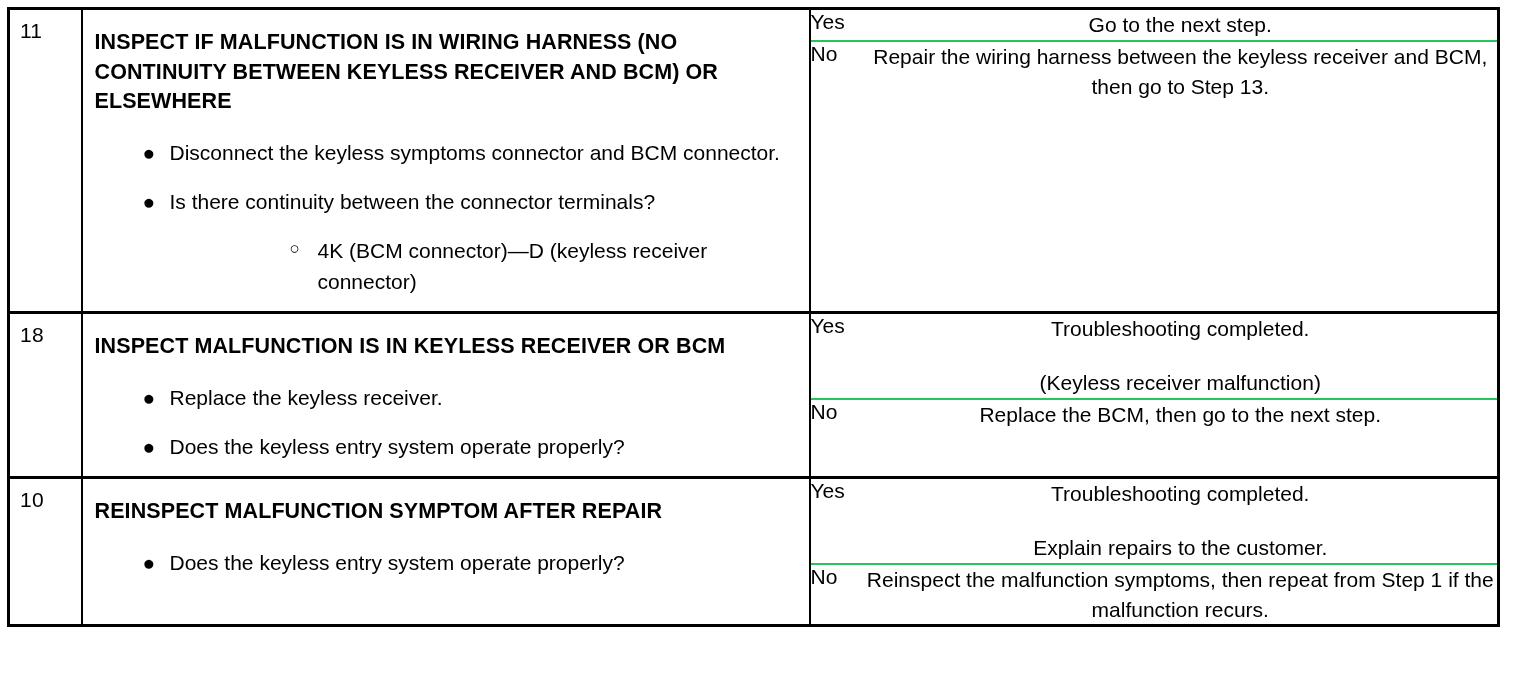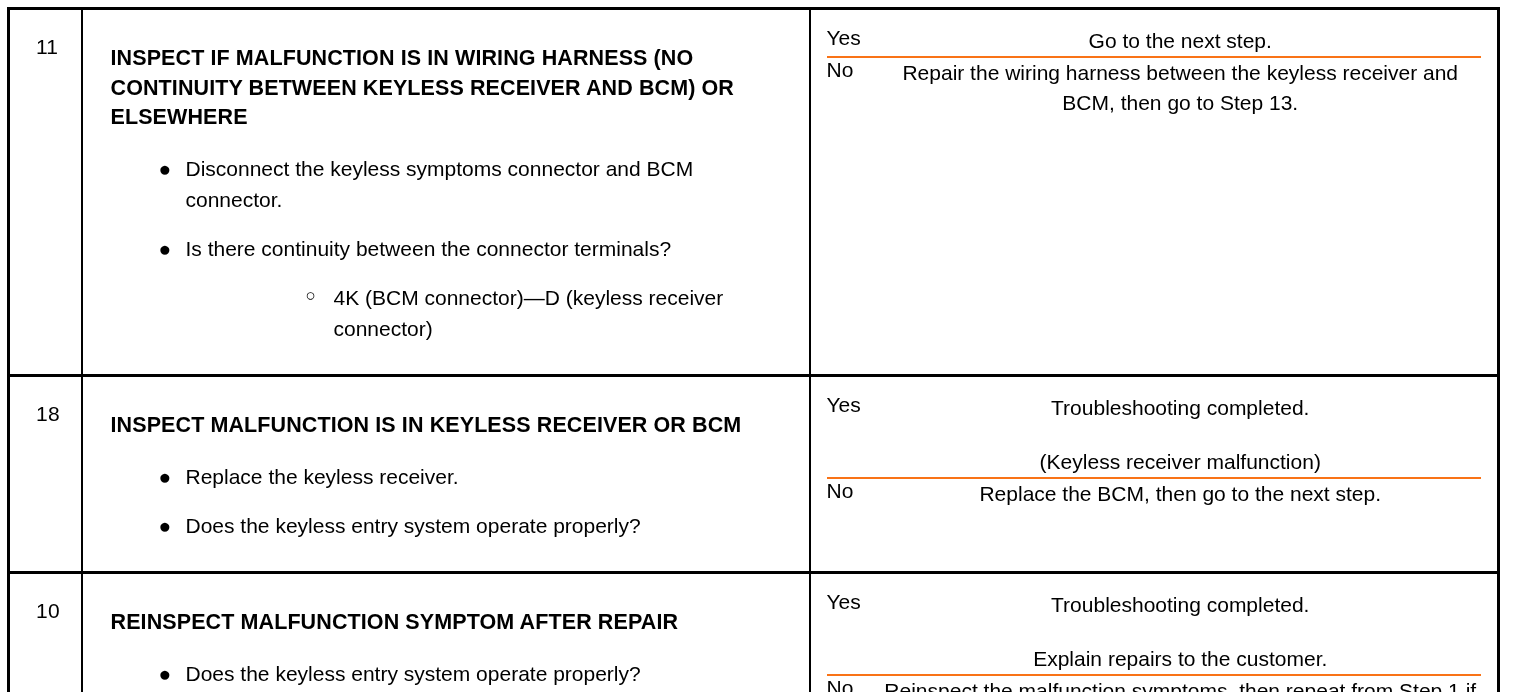--- a/index.html
+++ b/index.html
@@ -26,21 +26,21 @@
     position: absolute;
     left: 7px;
     top: 7px;
     width: 1493px;
     border-collapse: collapse;
     table-layout: fixed;
     border: 3px solid #000;
   }
   .dtc-table td {
     vertical-align: top;
-    padding: 16px;
+    padding: 0;
     border: 0;
   }
 
   
   .col-step {
     width: 73px;
     border-right: 2px solid #000;
   }
   .col-action {
     width: 728px;
@@ -114,21 +114,21 @@
     top: 1px;
   }
 
   
   .answers {
     width: 100%;
     border-collapse: collapse;
     table-layout: fixed;
   }
   .answers tr + tr > td {
-    border-top: 2px solid #f97316;
+    border-top: 2px solid #22c55e;
   }
   .answers td {
     vertical-align: top;
     padding: 0;
   }
   .yn-label {
     width: 53px;
     border-right: 2px solid #000;
     font-size: 21px;
     line-height: 1.15;

